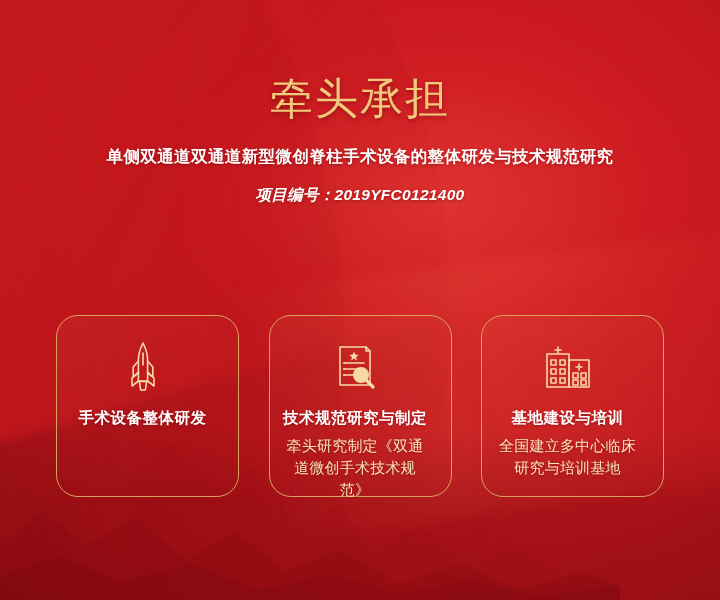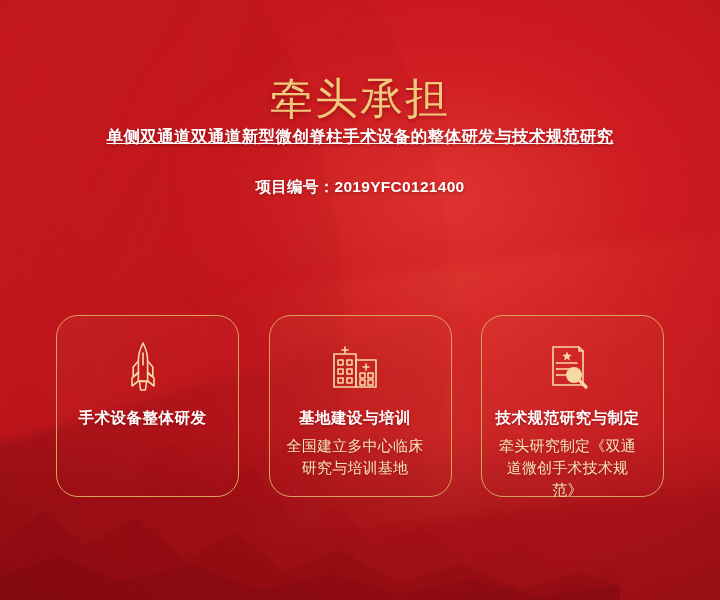--- a/index.html
+++ b/index.html
@@ -123,36 +123,37 @@
     text-shadow: 0 2px 5px rgba(110,6,12,0.55);
   }
   .title-second .quoted {
     color: #f7dba6;
   }
   .title-second .plain {
     color: #fdf0d6;
     margin-left: 14px;
   }
   .subtitle {
+    margin-top: 20px;
     font-size: 16.5px;
     line-height: 24px;
     font-weight: bold;
     color: #ffffff;
     letter-spacing: 0.4px;
     text-shadow: 0 1px 3px rgba(110,6,12,0.55);
-    text-decoration: underline;
   }
   .projectno {
-    margin-top: 28px;
+    margin-top: 16px;
     font-size: 15.5px;
     line-height: 22px;
     font-weight: bold;
     color: #ffffff;
     letter-spacing: 0.3px;
     text-shadow: 0 1px 3px rgba(110,6,12,0.5);
+    font-style: italic;
   }
 
   
   .cards {
     position: absolute;
     left: 56px;
     top: 315px;
     width: 608px;
     display: flex;
     justify-content: space-between;
@@ -226,20 +227,40 @@
           <path d="M17 2 C20 8 21.6 13 21.6 19 L21.6 40 L12.4 40 L12.4 19 C12.4 13 14 8 17 2 Z"></path>
           <path d="M12.4 20 L7.2 26 L7.2 36 L12.4 32"></path>
           <path d="M21.6 20 L26.8 26 L26.8 36 L21.6 32"></path>
           <path d="M12.4 31 L6 37 L6 45 L12.4 40"></path>
           <path d="M21.6 31 L28 37 L28 45 L21.6 40"></path>
           <line x1="17" y1="12" x2="17" y2="24"></line>
           <path d="M13.4 40.5 L20.6 40.5 L19.4 49 L14.6 49 Z"></path>
         </svg>
       </div>
       <div class="card-title">手术设备整体研发</div>
+    </div>
+
+    <div class="card">
+      <div class="card-icon">
+        <svg width="44" height="46" viewBox="0 0 44 46" fill="none" stroke="#f7d9a4" stroke-width="1.6" stroke-linejoin="round" stroke-linecap="round">
+          <path d="M7 3 L33 3 L37 7 L37 41 L7 41 Z"></path>
+          <path d="M33 3 L33 7 L37 7"></path>
+          <path d="M21 7.5 L22.3 10.6 L25.7 10.9 L23.1 13.1 L23.9 16.4 L21 14.6 L18.1 16.4 L18.9 13.1 L16.3 10.9 L19.7 10.6 Z" fill="#f7d9a4" stroke="none"></path>
+          <line x1="12" y1="19" x2="31" y2="19"></line>
+          <line x1="12" y1="25" x2="31" y2="25"></line>
+          <line x1="12" y1="31" x2="27" y2="31"></line>
+          <circle cx="11" cy="19" r="1.1" fill="#f7d9a4" stroke="none"></circle>
+          <circle cx="11" cy="25" r="1.1" fill="#f7d9a4" stroke="none"></circle>
+          <circle cx="11" cy="31" r="1.1" fill="#f7d9a4" stroke="none"></circle>
+          <circle cx="28" cy="31" r="7.2" fill="#f7d9a4" stroke="#f7d9a4"></circle>
+          <line x1="33.4" y1="36.4" x2="40" y2="43" stroke-width="3.2"></line>
+        </svg>
+      </div>
+      <div class="card-title">技术规范研究与制定</div>
+      <div class="card-desc">牵头研究制定《双通道微创手术技术规范》</div>
     </div>
 
     <div class="card">
       <div class="card-icon">
         <svg width="48" height="44" viewBox="0 0 48 44" fill="none" stroke="#f7d9a4" stroke-width="1.6" stroke-linejoin="round" stroke-linecap="round">
           <rect x="3" y="9" width="22" height="33"></rect>
           <rect x="25" y="15" width="20" height="27"></rect>
           <path d="M14 2 L14 8 M11 5 L17 5"></path>
           <path d="M35 19 L35 25 M32 22 L38 22"></path>
           <rect x="7" y="15" width="5" height="5"></rect>
@@ -251,34 +272,14 @@
           <rect x="29" y="28" width="5" height="5"></rect>
           <rect x="37" y="28" width="5" height="5"></rect>
           <rect x="29" y="35" width="5" height="5"></rect>
           <rect x="37" y="35" width="5" height="5"></rect>
         </svg>
       </div>
       <div class="card-title">基地建设与培训</div>
       <div class="card-desc">全国建立多中心临床研究与培训基地</div>
     </div>
 
-    <div class="card">
-      <div class="card-icon">
-        <svg width="44" height="46" viewBox="0 0 44 46" fill="none" stroke="#f7d9a4" stroke-width="1.6" stroke-linejoin="round" stroke-linecap="round">
-          <path d="M7 3 L33 3 L37 7 L37 41 L7 41 Z"></path>
-          <path d="M33 3 L33 7 L37 7"></path>
-          <path d="M21 7.5 L22.3 10.6 L25.7 10.9 L23.1 13.1 L23.9 16.4 L21 14.6 L18.1 16.4 L18.9 13.1 L16.3 10.9 L19.7 10.6 Z" fill="#f7d9a4" stroke="none"></path>
-          <line x1="12" y1="19" x2="31" y2="19"></line>
-          <line x1="12" y1="25" x2="31" y2="25"></line>
-          <line x1="12" y1="31" x2="27" y2="31"></line>
-          <circle cx="11" cy="19" r="1.1" fill="#f7d9a4" stroke="none"></circle>
-          <circle cx="11" cy="25" r="1.1" fill="#f7d9a4" stroke="none"></circle>
-          <circle cx="11" cy="31" r="1.1" fill="#f7d9a4" stroke="none"></circle>
-          <circle cx="28" cy="31" r="7.2" fill="#f7d9a4" stroke="#f7d9a4"></circle>
-          <line x1="33.4" y1="36.4" x2="40" y2="43" stroke-width="3.2"></line>
-        </svg>
-      </div>
-      <div class="card-title">技术规范研究与制定</div>
-      <div class="card-desc">牵头研究制定《双通道微创手术技术规范》</div>
-    </div>
-
   </div>
 </div>
 
 </body></html>

